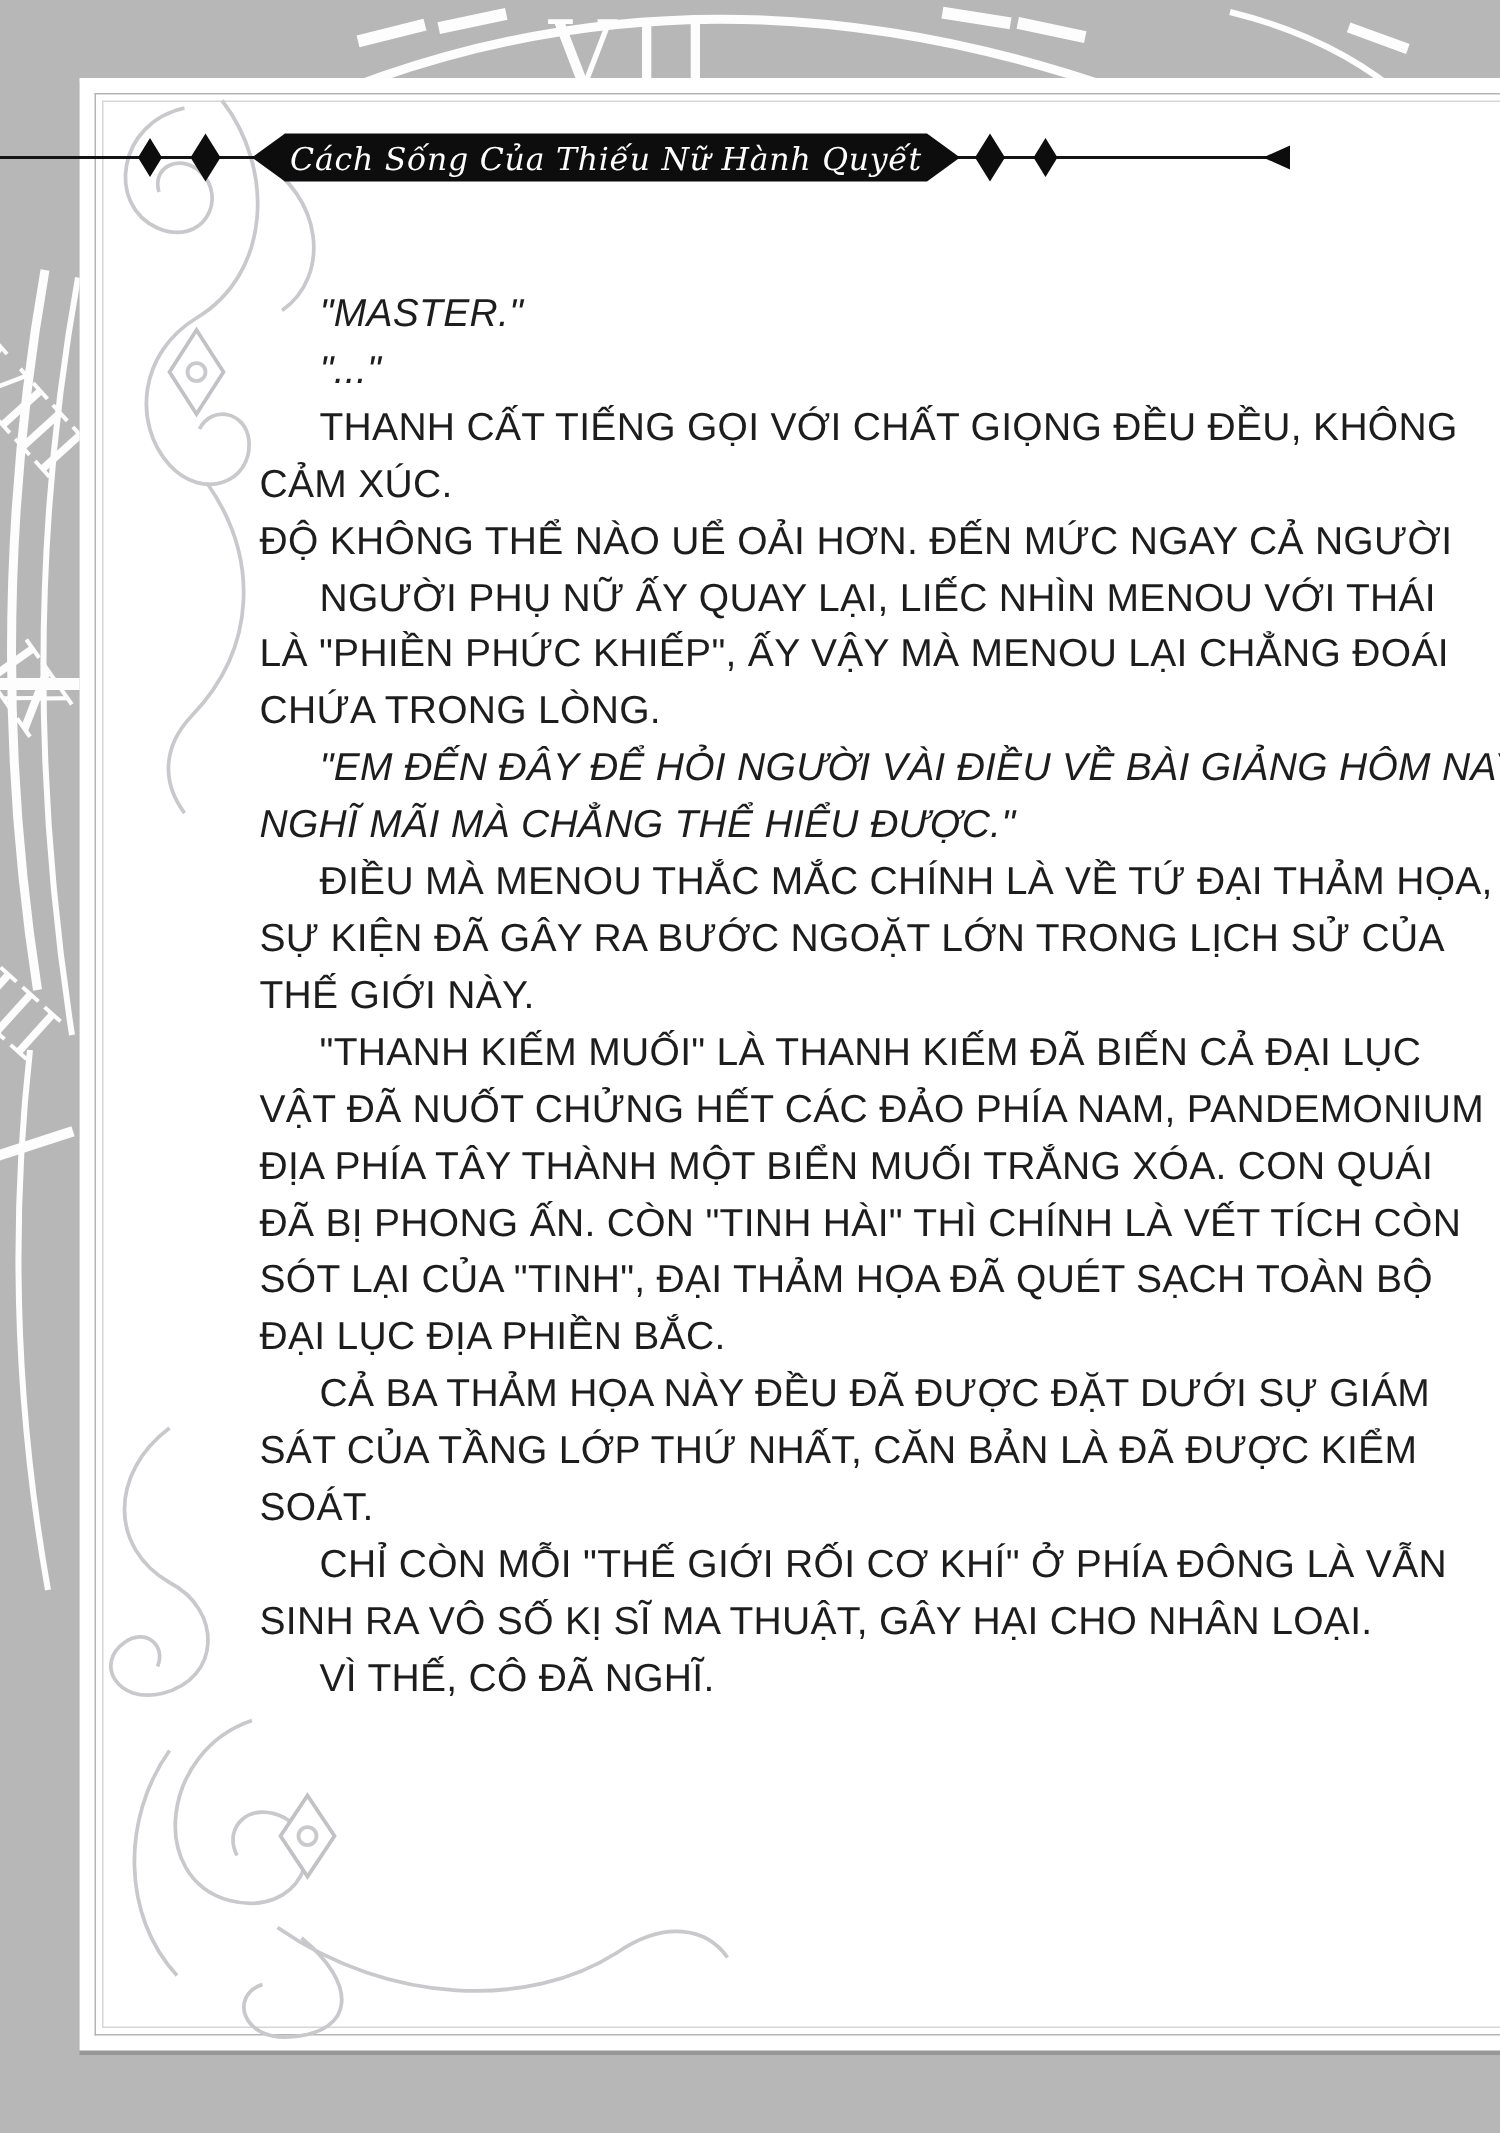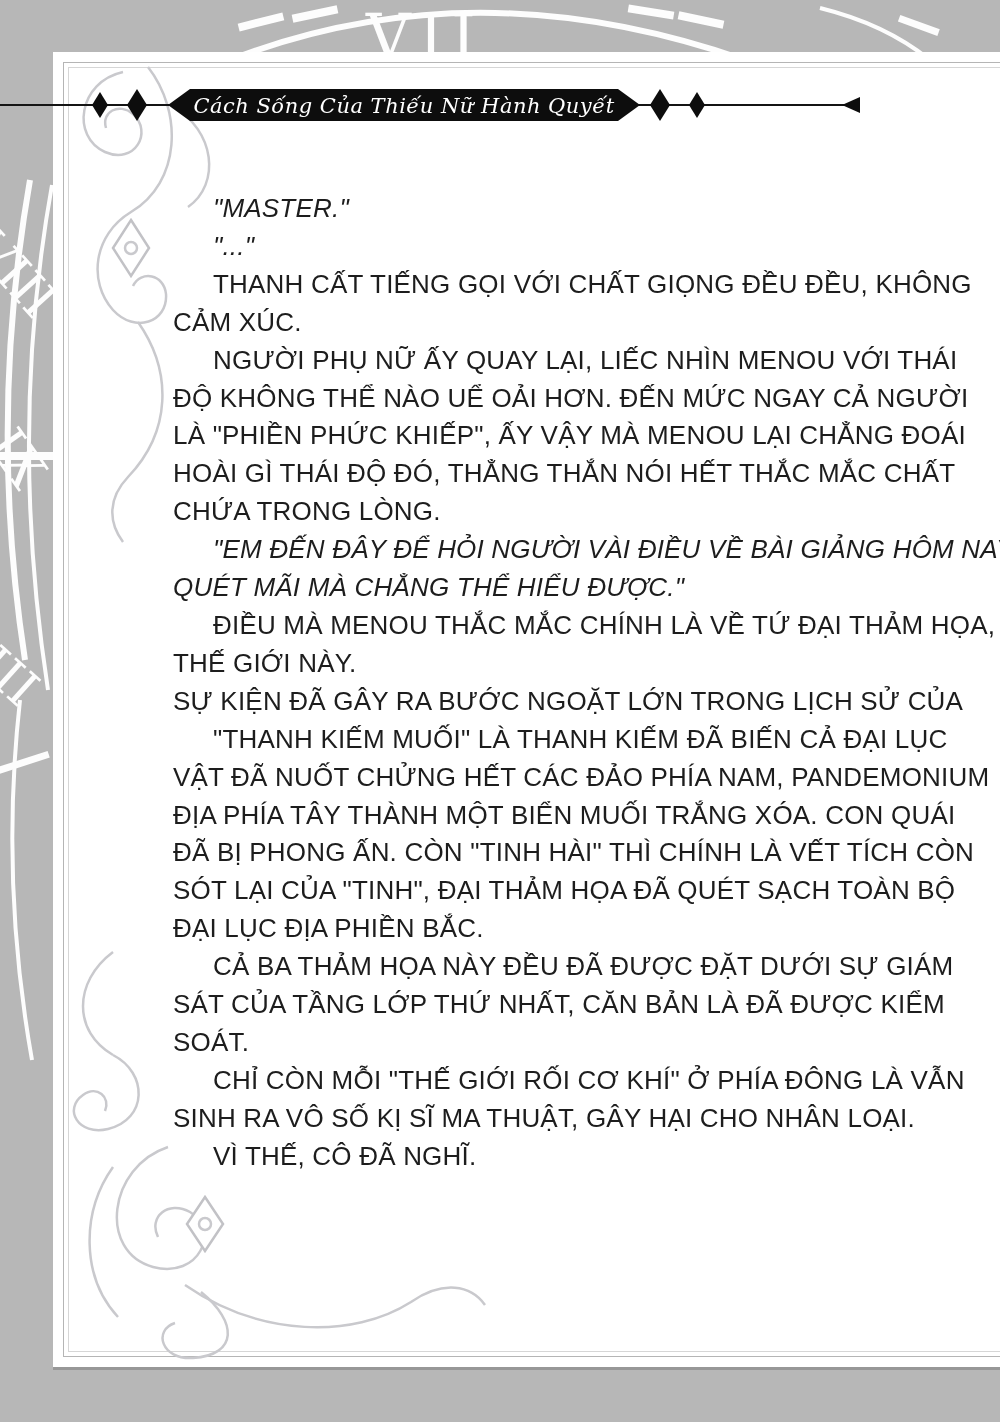--- a/index.html
+++ b/index.html
@@ -129,34 +129,33 @@
       <div class="ln ind">"MASTER."</div>
     </div>
     <div class="block it">
       <div class="ln ind">"..."</div>
     </div>
     <div class="block">
       <div class="ln ind">THANH CẤT TIẾNG GỌI VỚI CHẤT GIỌNG ĐỀU ĐỀU, KHÔNG</div>
       <div class="ln">CẢM XÚC.</div>
     </div>
     <div class="block">
+      <div class="ln">ĐỘ KHÔNG THỂ NÀO UỂ OẢI HƠN. ĐẾN MỨC NGAY CẢ NGƯỜI</div>
       <div class="ln ind">NGƯỜI PHỤ NỮ ẤY QUAY LẠI, LIẾC NHÌN MENOU VỚI THÁI</div>
-      <div class="ln">ĐỘ KHÔNG THỂ NÀO UỂ OẢI HƠN. ĐẾN MỨC NGAY CẢ NGƯỜI</div>
       <div class="ln">LÀ "PHIỀN PHỨC KHIẾP", ẤY VẬY MÀ MENOU LẠI CHẲNG ĐOÁI</div>
-      <div class="ln">HOÀI GÌ THÁI ĐỘ ĐÓ, THẲNG THẮN NÓI HẾT THẮC MẮC CHẤT</div>
       <div class="ln">CHỨA TRONG LÒNG.</div>
     </div>
     <div class="block it">
       <div class="ln ind">"EM ĐẾN ĐÂY ĐỂ HỎI NGƯỜI VÀI ĐIỀU VỀ BÀI GIẢNG HÔM NAY, EM</div>
-      <div class="ln">QUÉT MÃI MÀ CHẲNG THỂ HIỂU ĐƯỢC."</div>
+      <div class="ln">NGHĨ MÃI MÀ CHẲNG THỂ HIỂU ĐƯỢC."</div>
     </div>
     <div class="block">
       <div class="ln ind">ĐIỀU MÀ MENOU THẮC MẮC CHÍNH LÀ VỀ TỨ ĐẠI THẢM HỌA,</div>
+      <div class="ln">SỰ KIỆN ĐÃ GÂY RA BƯỚC NGOẶT LỚN TRONG LỊCH SỬ CỦA</div>
       <div class="ln">THẾ GIỚI NÀY.</div>
-      <div class="ln">SỰ KIỆN ĐÃ GÂY RA BƯỚC NGOẶT LỚN TRONG LỊCH SỬ CỦA</div>
     </div>
     <div class="block">
       <div class="ln ind">"THANH KIẾM MUỐI" LÀ THANH KIẾM ĐÃ BIẾN CẢ ĐẠI LỤC</div>
       <div class="ln">VẬT ĐÃ NUỐT CHỬNG HẾT CÁC ĐẢO PHÍA NAM, PANDEMONIUM</div>
       <div class="ln">ĐỊA PHÍA TÂY THÀNH MỘT BIỂN MUỐI TRẮNG XÓA. CON QUÁI</div>
       <div class="ln">ĐÃ BỊ PHONG ẤN. CÒN "TINH HÀI" THÌ CHÍNH LÀ VẾT TÍCH CÒN</div>
       <div class="ln">SÓT LẠI CỦA "TINH", ĐẠI THẢM HỌA ĐÃ QUÉT SẠCH TOÀN BỘ</div>
       <div class="ln">ĐẠI LỤC ĐỊA PHIỀN BẮC.</div>
     </div>
     <div class="block">

